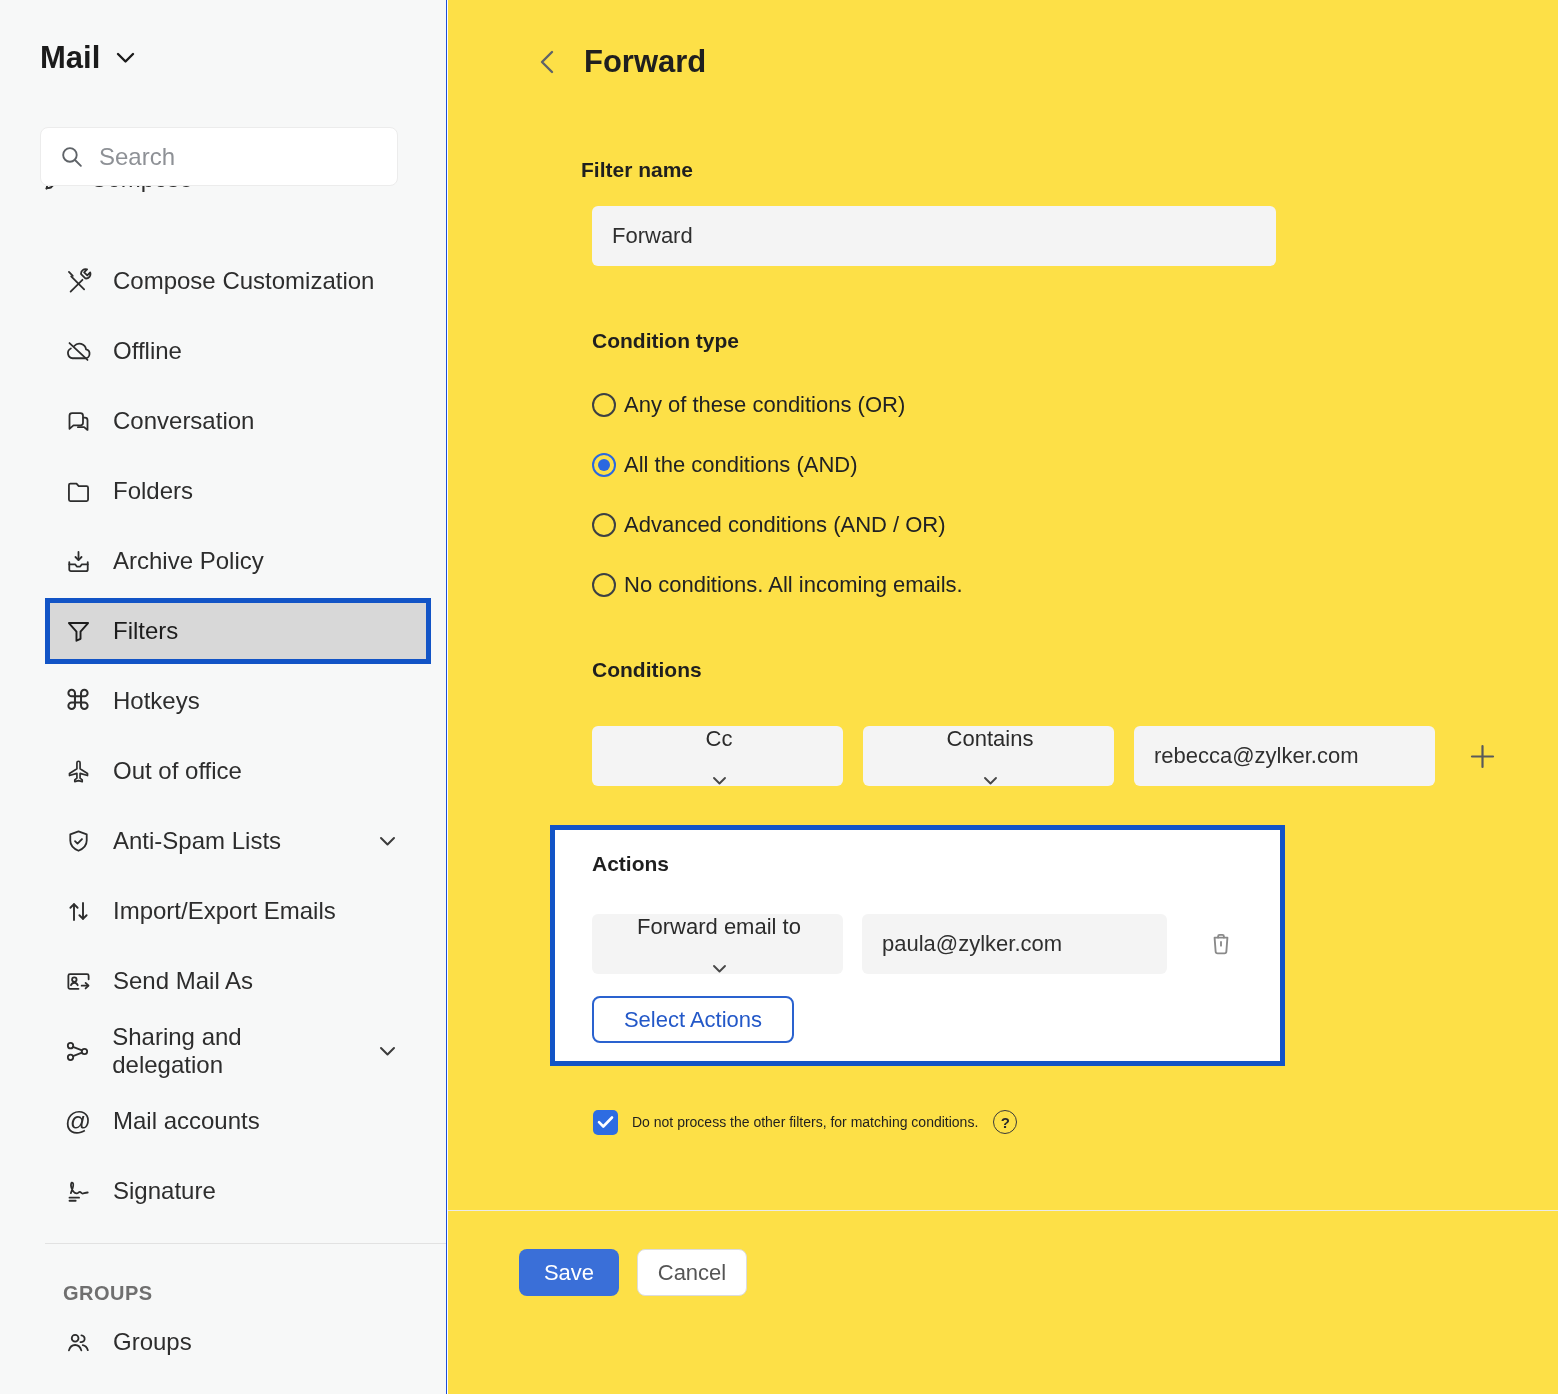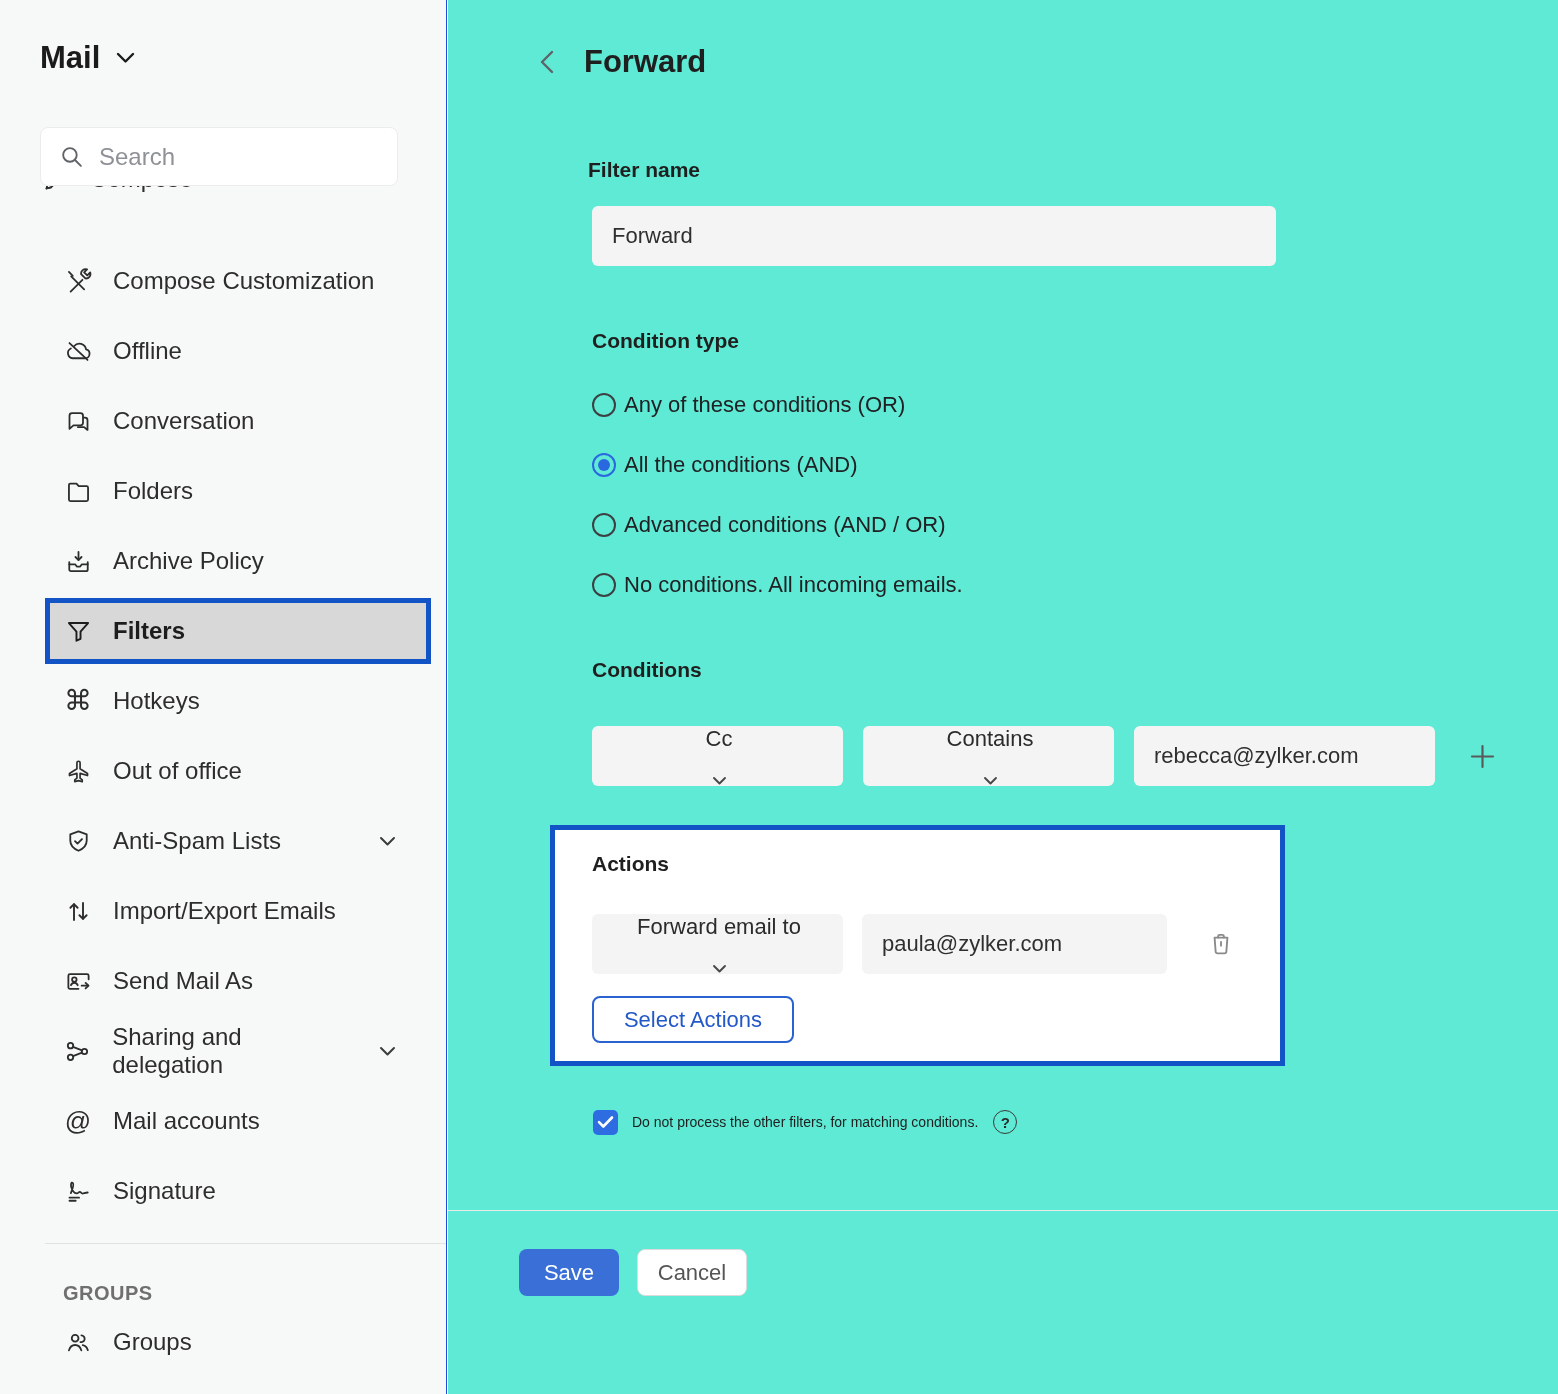--- a/index.html
+++ b/index.html
@@ -37,30 +37,30 @@
     padding-left:40px; gap:20px; cursor:pointer;
   }
   .nav-item .lbl { font-size:24px; color:#2d2d2d; }
   .nav-item .ico { width:30px; height:30px; display:flex; align-items:center; justify-content:center; }
   .glyph { font-size:28px; color:#2d2d2d; line-height:1; }
   .nav-item .expand { margin-left:auto; margin-right:44px; }
   .nav-item.active {
     height:66px; margin:2px 15px 2px 22px; padding-left:13px;
     background:#d8d8d8; border:5px solid #1254c6;
   }
-  .nav-item.active .lbl { font-weight:700; color:#1d1d1d; }
+  .nav-item.active .lbl { font-weight:400; color:#1d1d1d; }
   .side-divider { height:1px; background:#e2e2e2; margin:17px 0 0 22px; }
   .groups-header {
     padding:38px 0 0 40px; font-size:20px; font-weight:700;
     color:#6f6f6f; letter-spacing:0.5px;
   }
   .groups-list .nav-item { height:74px; }
 
   
-  .main { position:absolute; left:448px; top:0; right:0; bottom:0; background:#5eead4; }
+  .main { position:absolute; left:448px; top:0; right:0; bottom:0; background:#fde047; }
   .page-header {
     position:absolute; left:88px; top:44px;
     display:flex; align-items:center; gap:24px;
   }
   .page-title { font-size:31px; font-weight:700; color:#1f1f1f; }
 
   .sec-label { position:absolute; font-size:21px; font-weight:700; color:#1f1f1f; }
 
   .field-input {
     background:#f4f4f4; border:none; border-radius:6px;
@@ -344,21 +344,21 @@
 
   <div class="page-header">
     <span class="ico icon-btn">
       <svg width="24" height="28" viewBox="0 0 24 28" fill="none" stroke="#5f6368" stroke-width="2.4" stroke-linecap="round" stroke-linejoin="round">
           <path d="M16 4L6 14l10 10"></path>
         </svg>
     </span>
     <span class="page-title">Forward</span>
   </div>
 
-  <div class="sec-label" style="left:140px; top:158px;">Filter name</div>
+  <div class="sec-label" style="left:133px; top:158px;">Filter name</div>
   <input id="filter-name-input" class="field-input" type="text" value="Forward" style="">
 
   <div class="sec-label" style="left:144px; top:329px;">Condition type</div>
 
   <div class="radio-group">
     <div class="radio-row">
       <span class="radio"></span>
       <span class="lbl">Any of these conditions (OR)</span>
     </div>
     <div class="radio-row">

